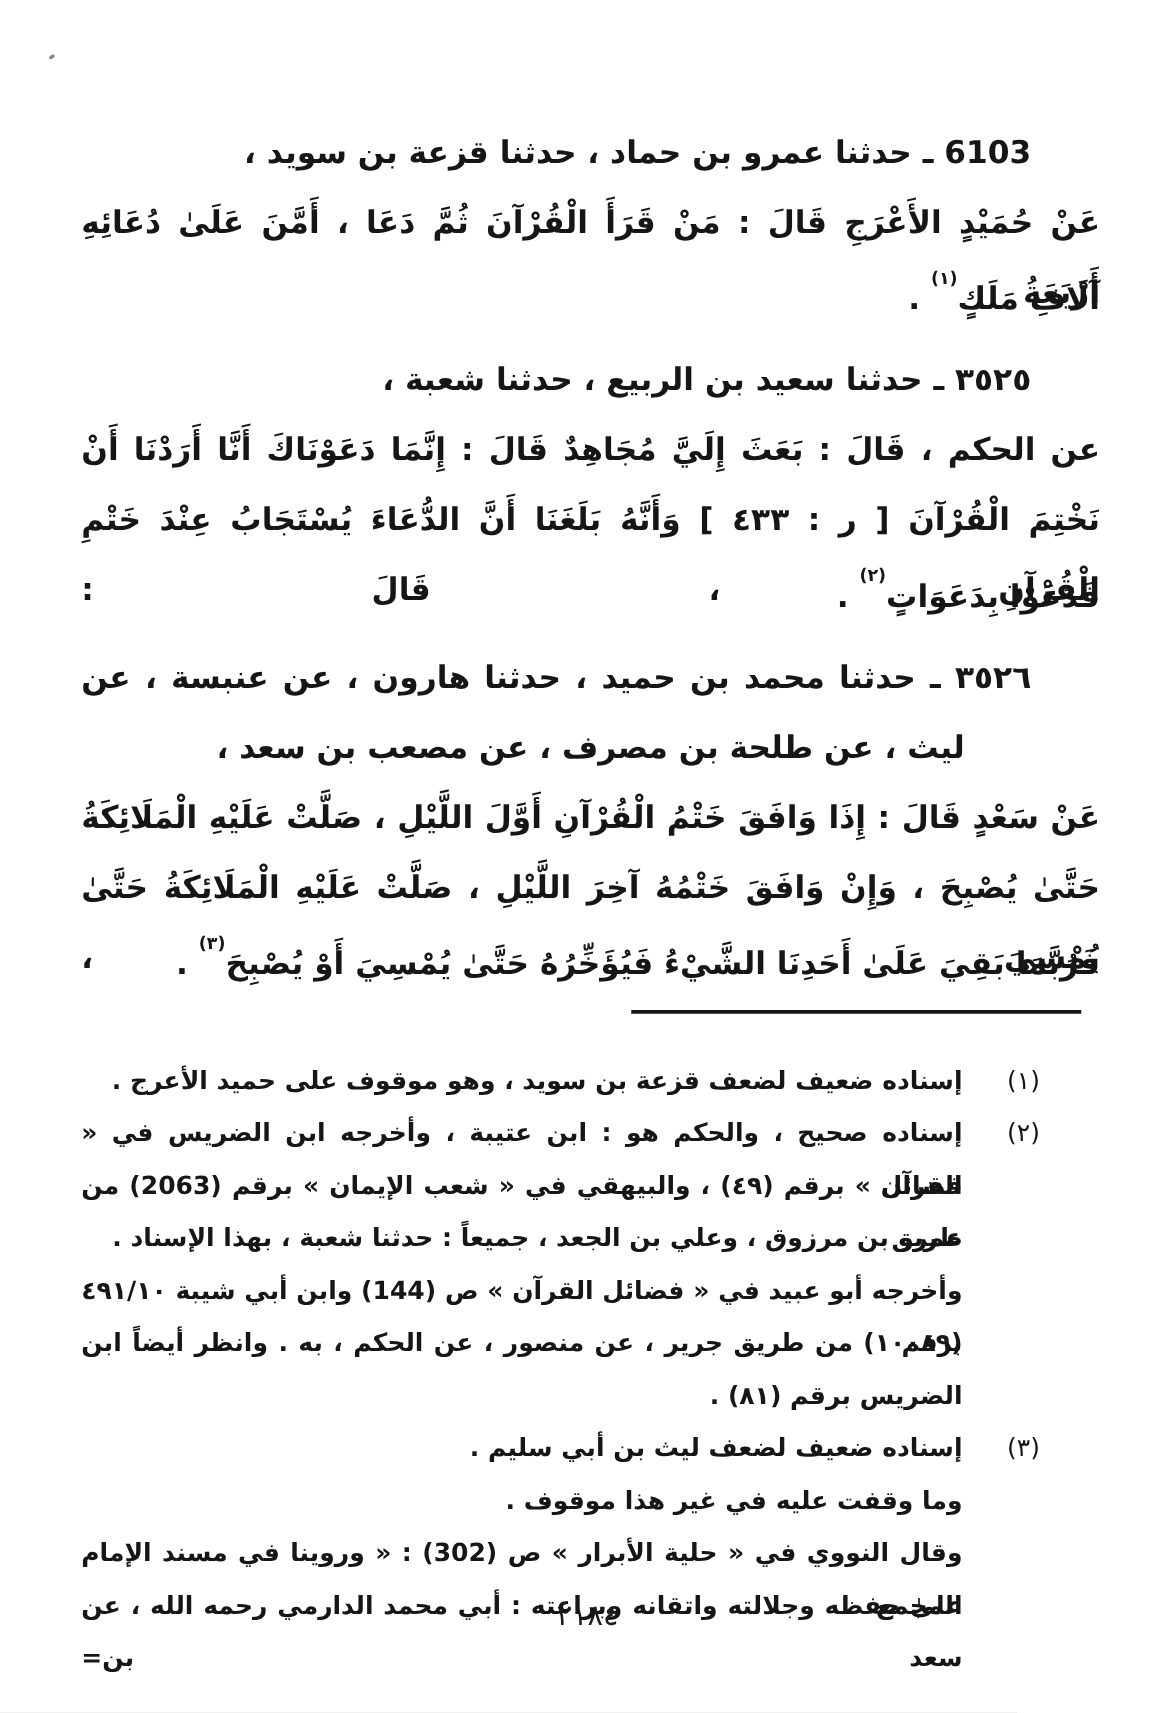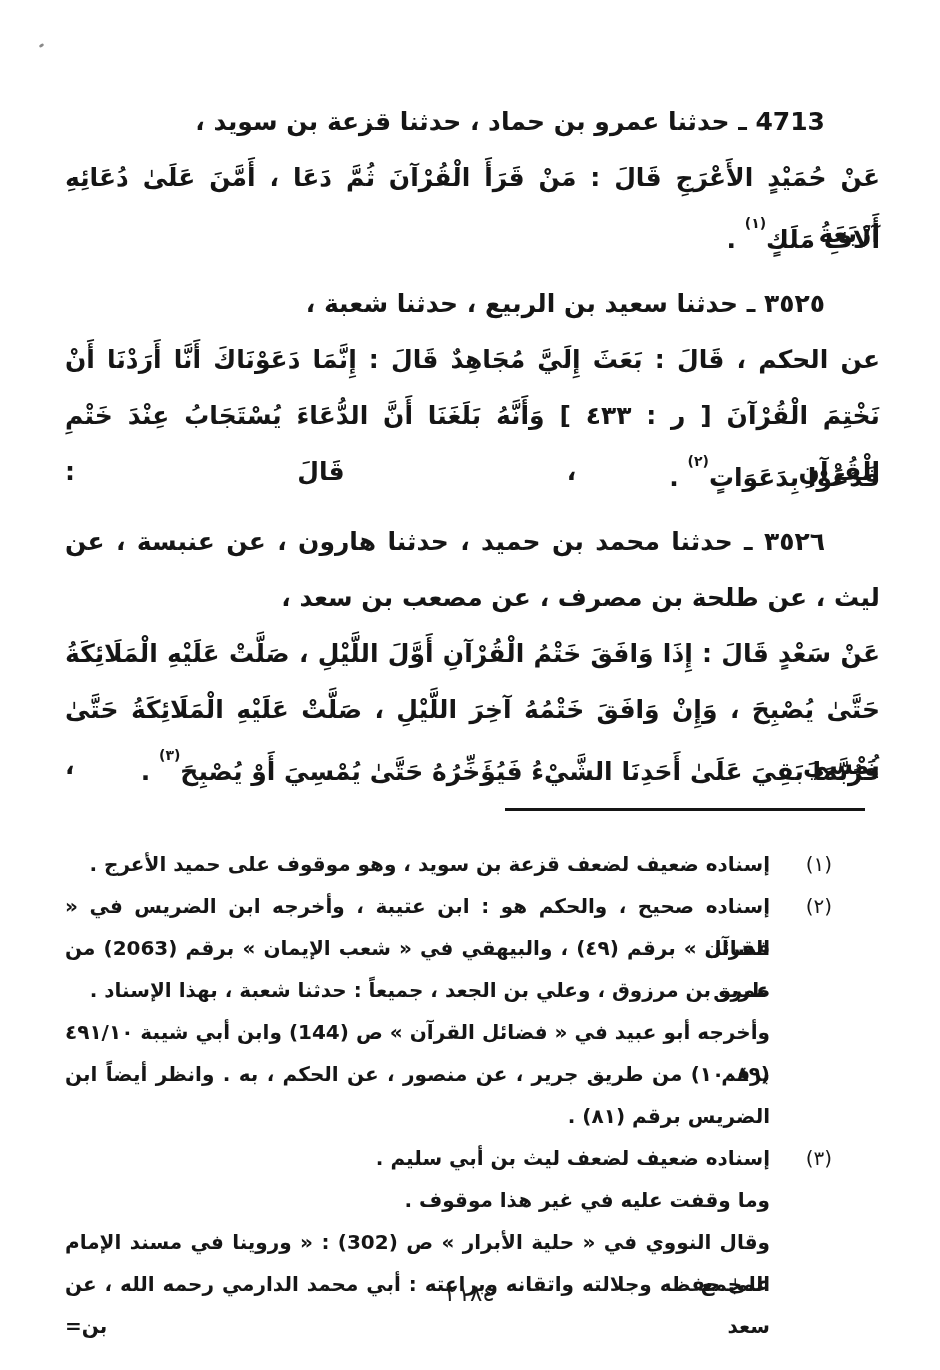--- a/index.html
+++ b/index.html
@@ -19,21 +19,21 @@
   .hadith { margin:0 0 14px 0; }
   .line {
     font-size:25px;
     font-weight:700;
     line-height:56px;
     height:56px;
     overflow:visible;
   }
   .justify { text-align:justify; text-align-last:justify; }
   .natural { text-align:right; }
-  .center  { }
+  .center  { text-align:center; }
   .indent  { text-indent:55px; }
   .fnref {
     font-size:14px;
     font-weight:700;
     position:relative; top:-11px;
     letter-spacing:1px;
   }
 
   
   .fn-sep {
@@ -78,21 +78,21 @@
 </style>
 </head>
 <body>
 
 <div class="page">
   <div class="speck speck-1"></div>
 
   <div class="content">
 
     <section class="hadith">
-      <div class="line natural indent">4713 ـ حدثنا عمرو بن حماد ، حدثنا قزعة بن سويد ،</div>
+      <div class="line natural indent">6103 ـ حدثنا عمرو بن حماد ، حدثنا قزعة بن سويد ،</div>
       <div class="line justify">
         <span>عَنْ حُمَيْدٍ الأَعْرَجِ قَالَ : مَنْ قَرَأَ الْقُرْآنَ ثُمَّ دَعَا ، أَمَّنَ عَلَىٰ دُعَائِهِ أَرْبَعَةُ</span>
       </div>
       <div class="line natural">
         <span>آلَافِ مَلَكٍ</span><sup class="fnref">(١)</sup><span> .</span>
       </div>
     </section>
 
     <section class="hadith">
       <div class="line natural indent">٣٥٢٥ ـ حدثنا سعيد بن الربيع ، حدثنا شعبة ،</div>

